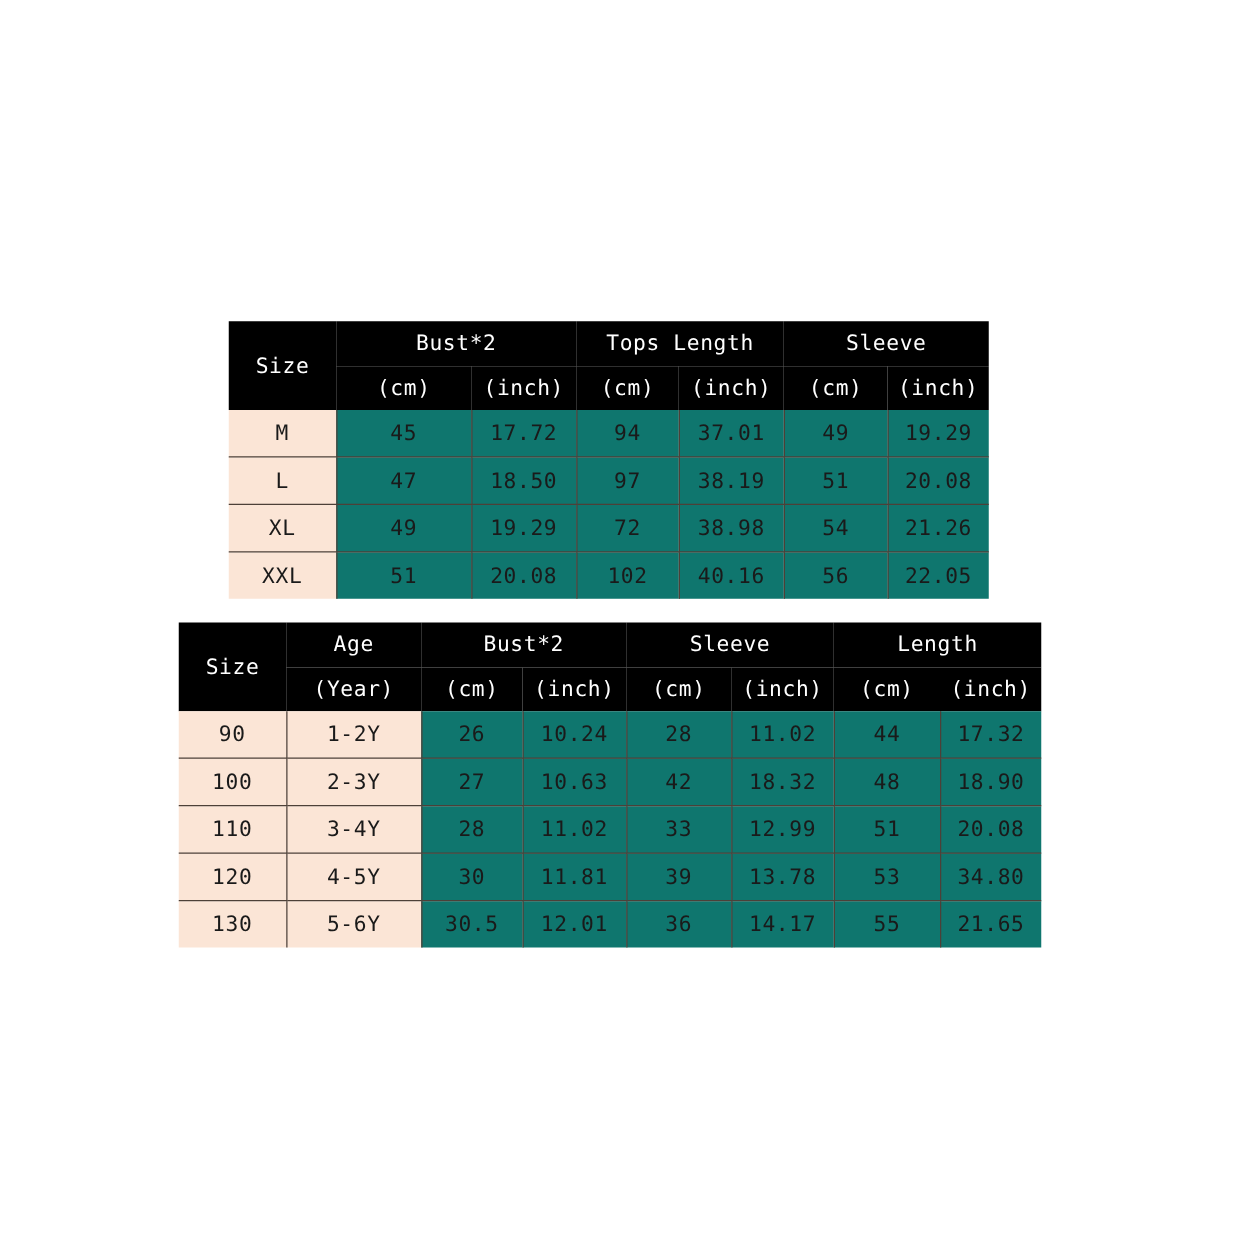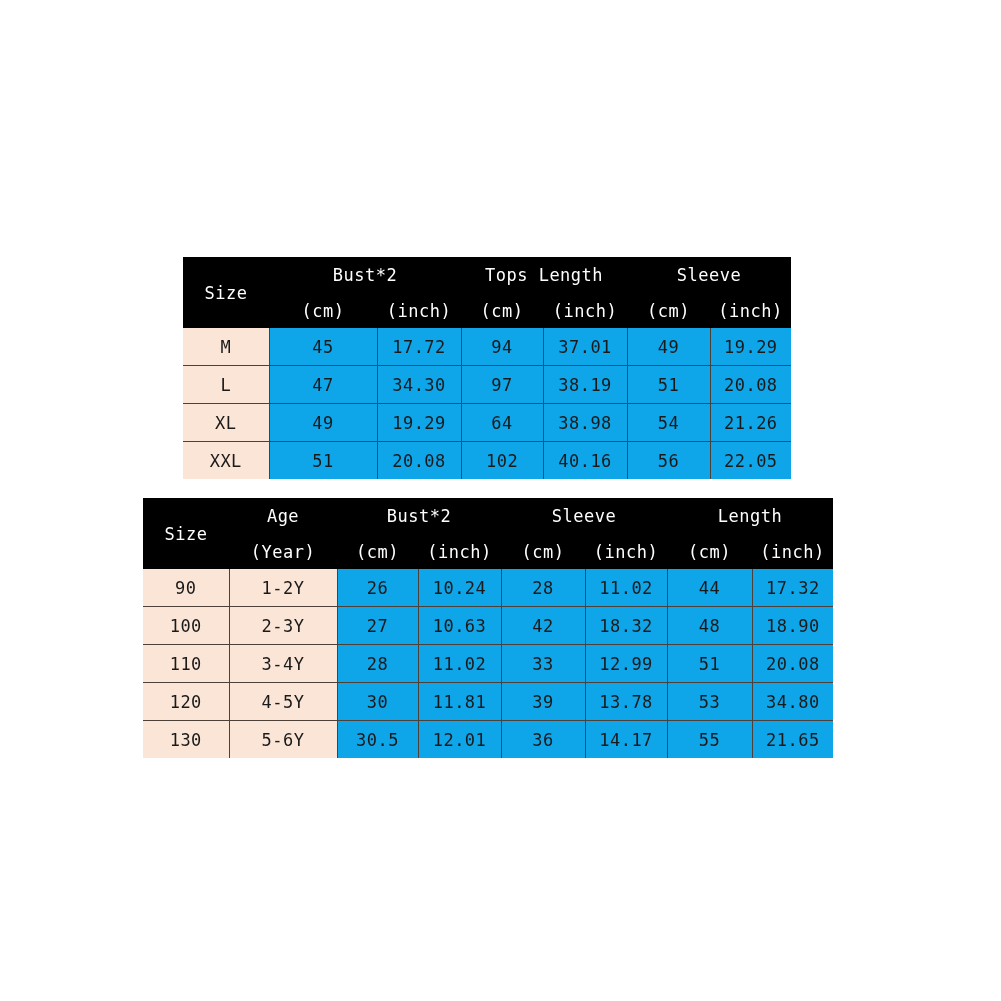--- a/index.html
+++ b/index.html
@@ -66,21 +66,21 @@
     height: 37px;
     font-size: 17px;
     color: #1a1a1a;
     border: 1px solid #4d4038;
     letter-spacing: 0.5px;
   }
   .size-table tbody tr td.cell-label {
     background: #fbe5d6;
   }
   .size-table tbody tr td.cell-value {
-    background: #0ea5e9;
+    background: #0f766e;
   }
   .size-table tbody tr:first-child td {
     border-top: none;
   }
   .size-table tbody td:first-child {
     border-left: none;
   }
   .size-table tbody td:last-child {
     border-right: none;
   }
@@ -123,31 +123,31 @@
       <td class="cell-value">45</td>
       <td class="cell-value">17.72</td>
       <td class="cell-value">94</td>
       <td class="cell-value">37.01</td>
       <td class="cell-value">49</td>
       <td class="cell-value">19.29</td>
     </tr>
     <tr>
       <td class="cell-label">L</td>
       <td class="cell-value">47</td>
-      <td class="cell-value">34.30</td>
+      <td class="cell-value">18.50</td>
       <td class="cell-value">97</td>
       <td class="cell-value">38.19</td>
       <td class="cell-value">51</td>
       <td class="cell-value">20.08</td>
     </tr>
     <tr>
       <td class="cell-label">XL</td>
       <td class="cell-value">49</td>
       <td class="cell-value">19.29</td>
-      <td class="cell-value">64</td>
+      <td class="cell-value">72</td>
       <td class="cell-value">38.98</td>
       <td class="cell-value">54</td>
       <td class="cell-value">21.26</td>
     </tr>
     <tr>
       <td class="cell-label">XXL</td>
       <td class="cell-value">51</td>
       <td class="cell-value">20.08</td>
       <td class="cell-value">102</td>
       <td class="cell-value">40.16</td>

